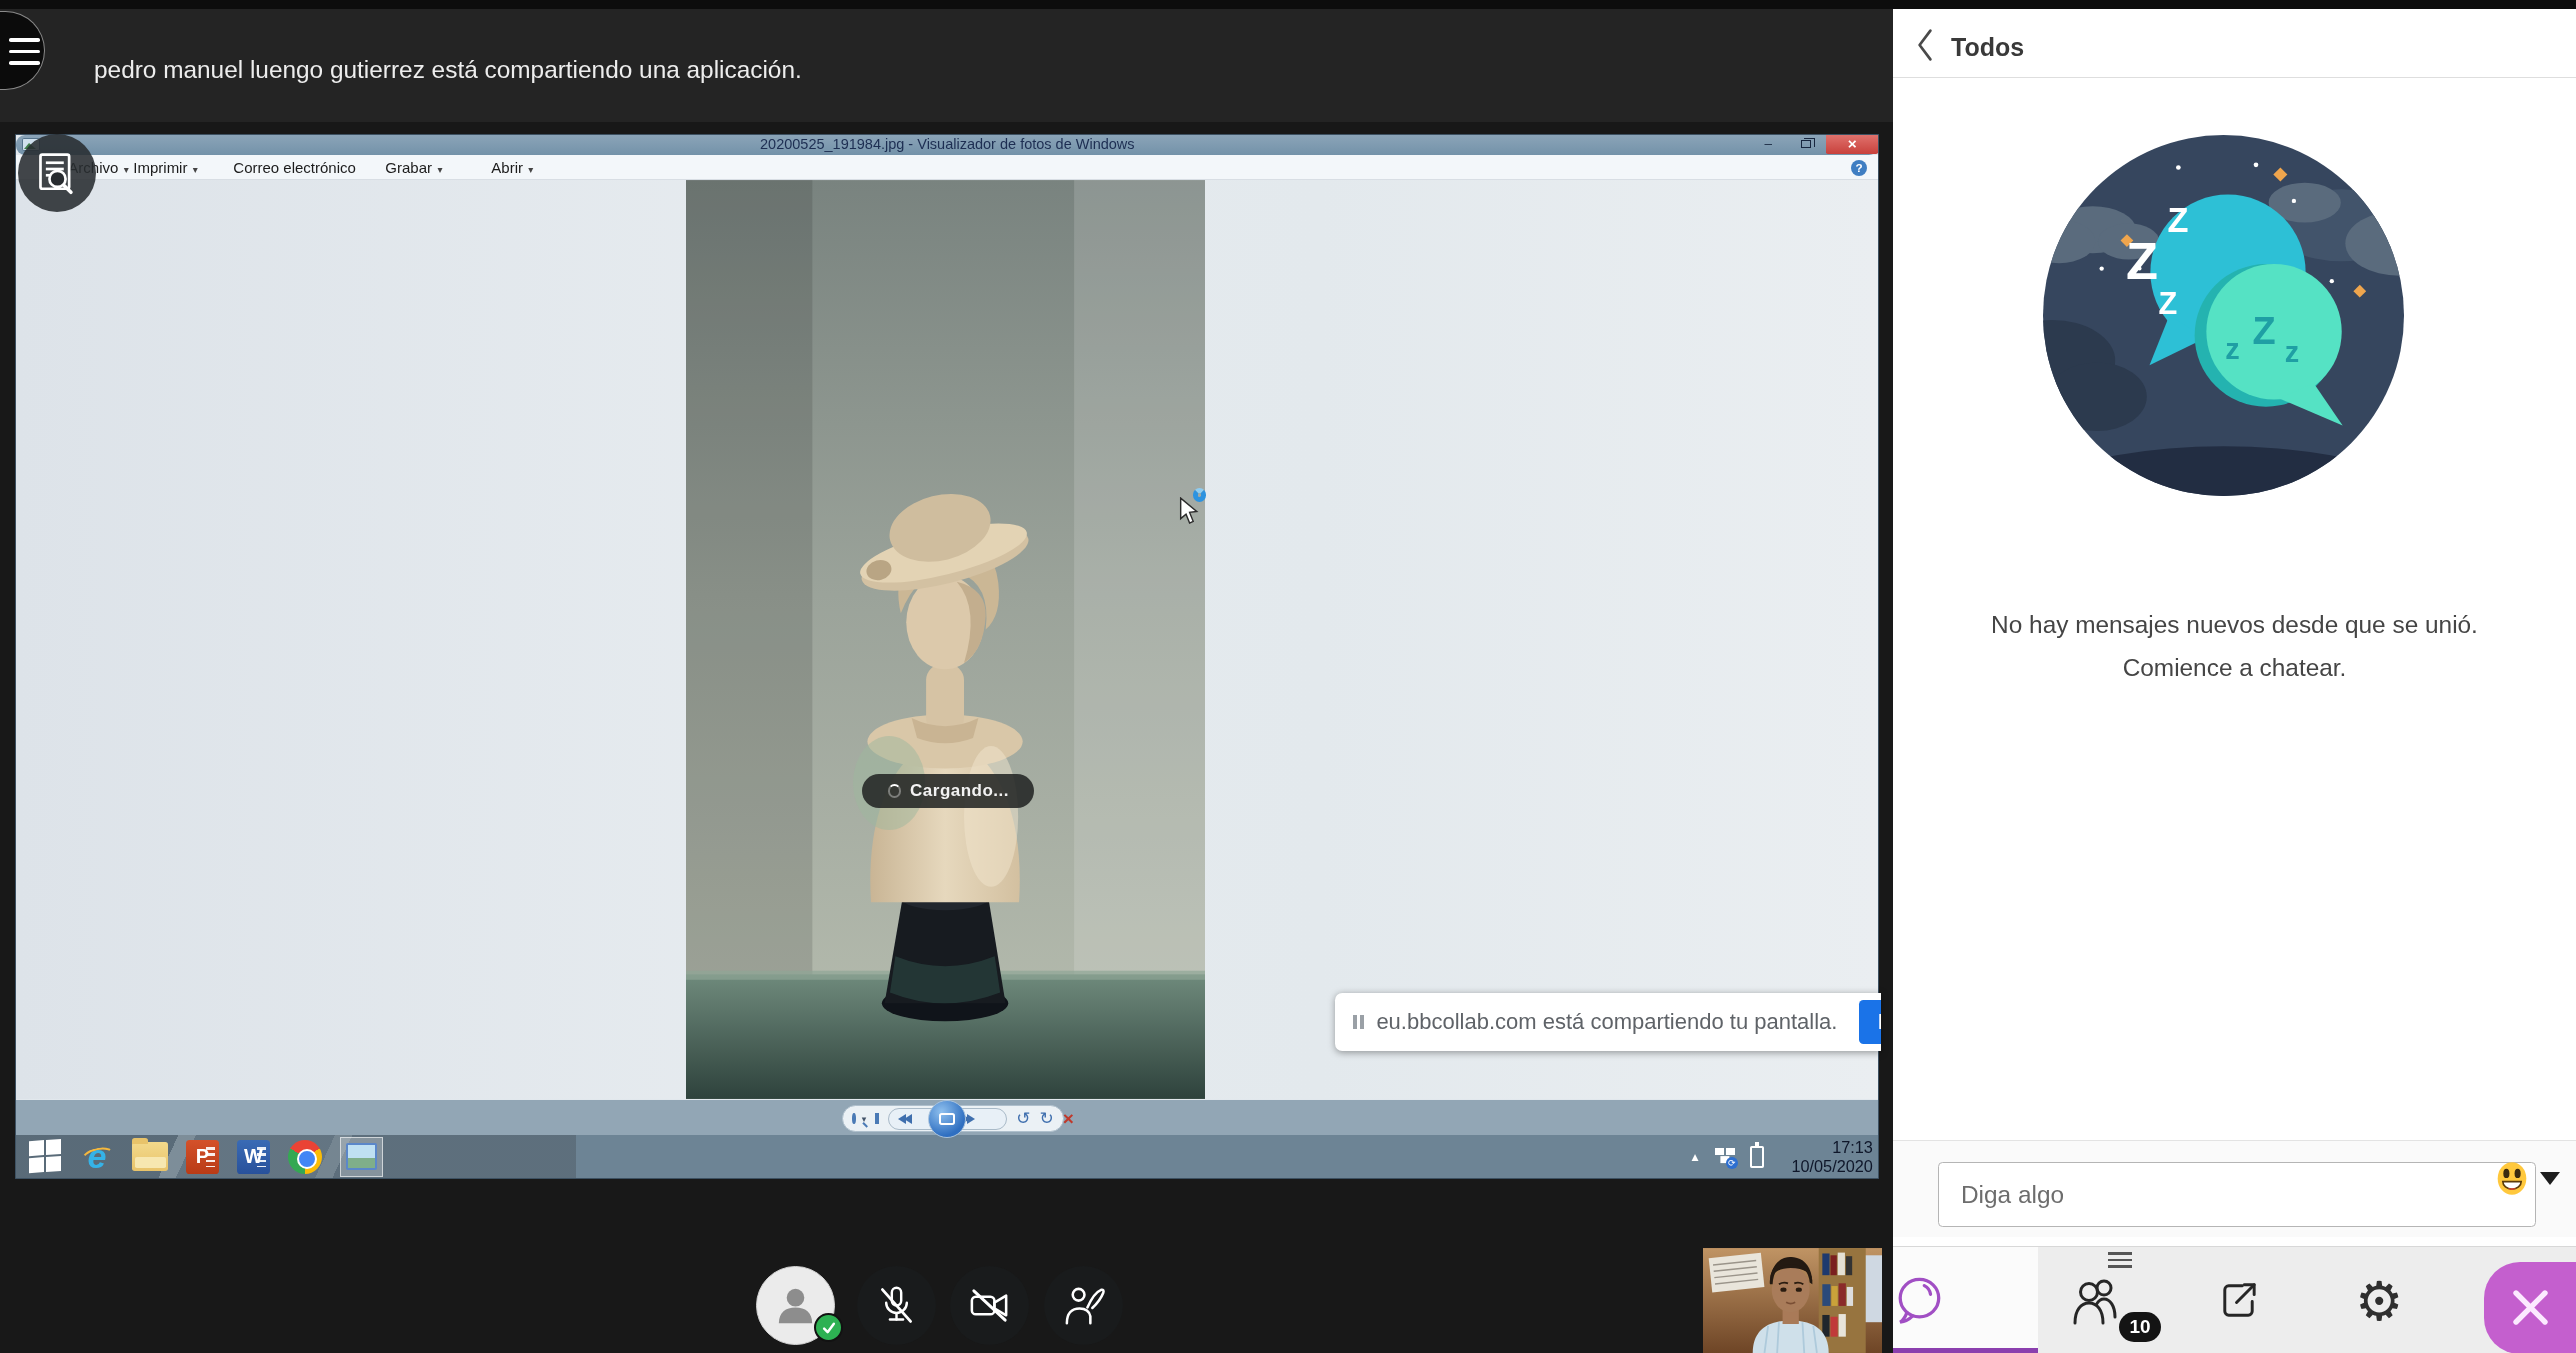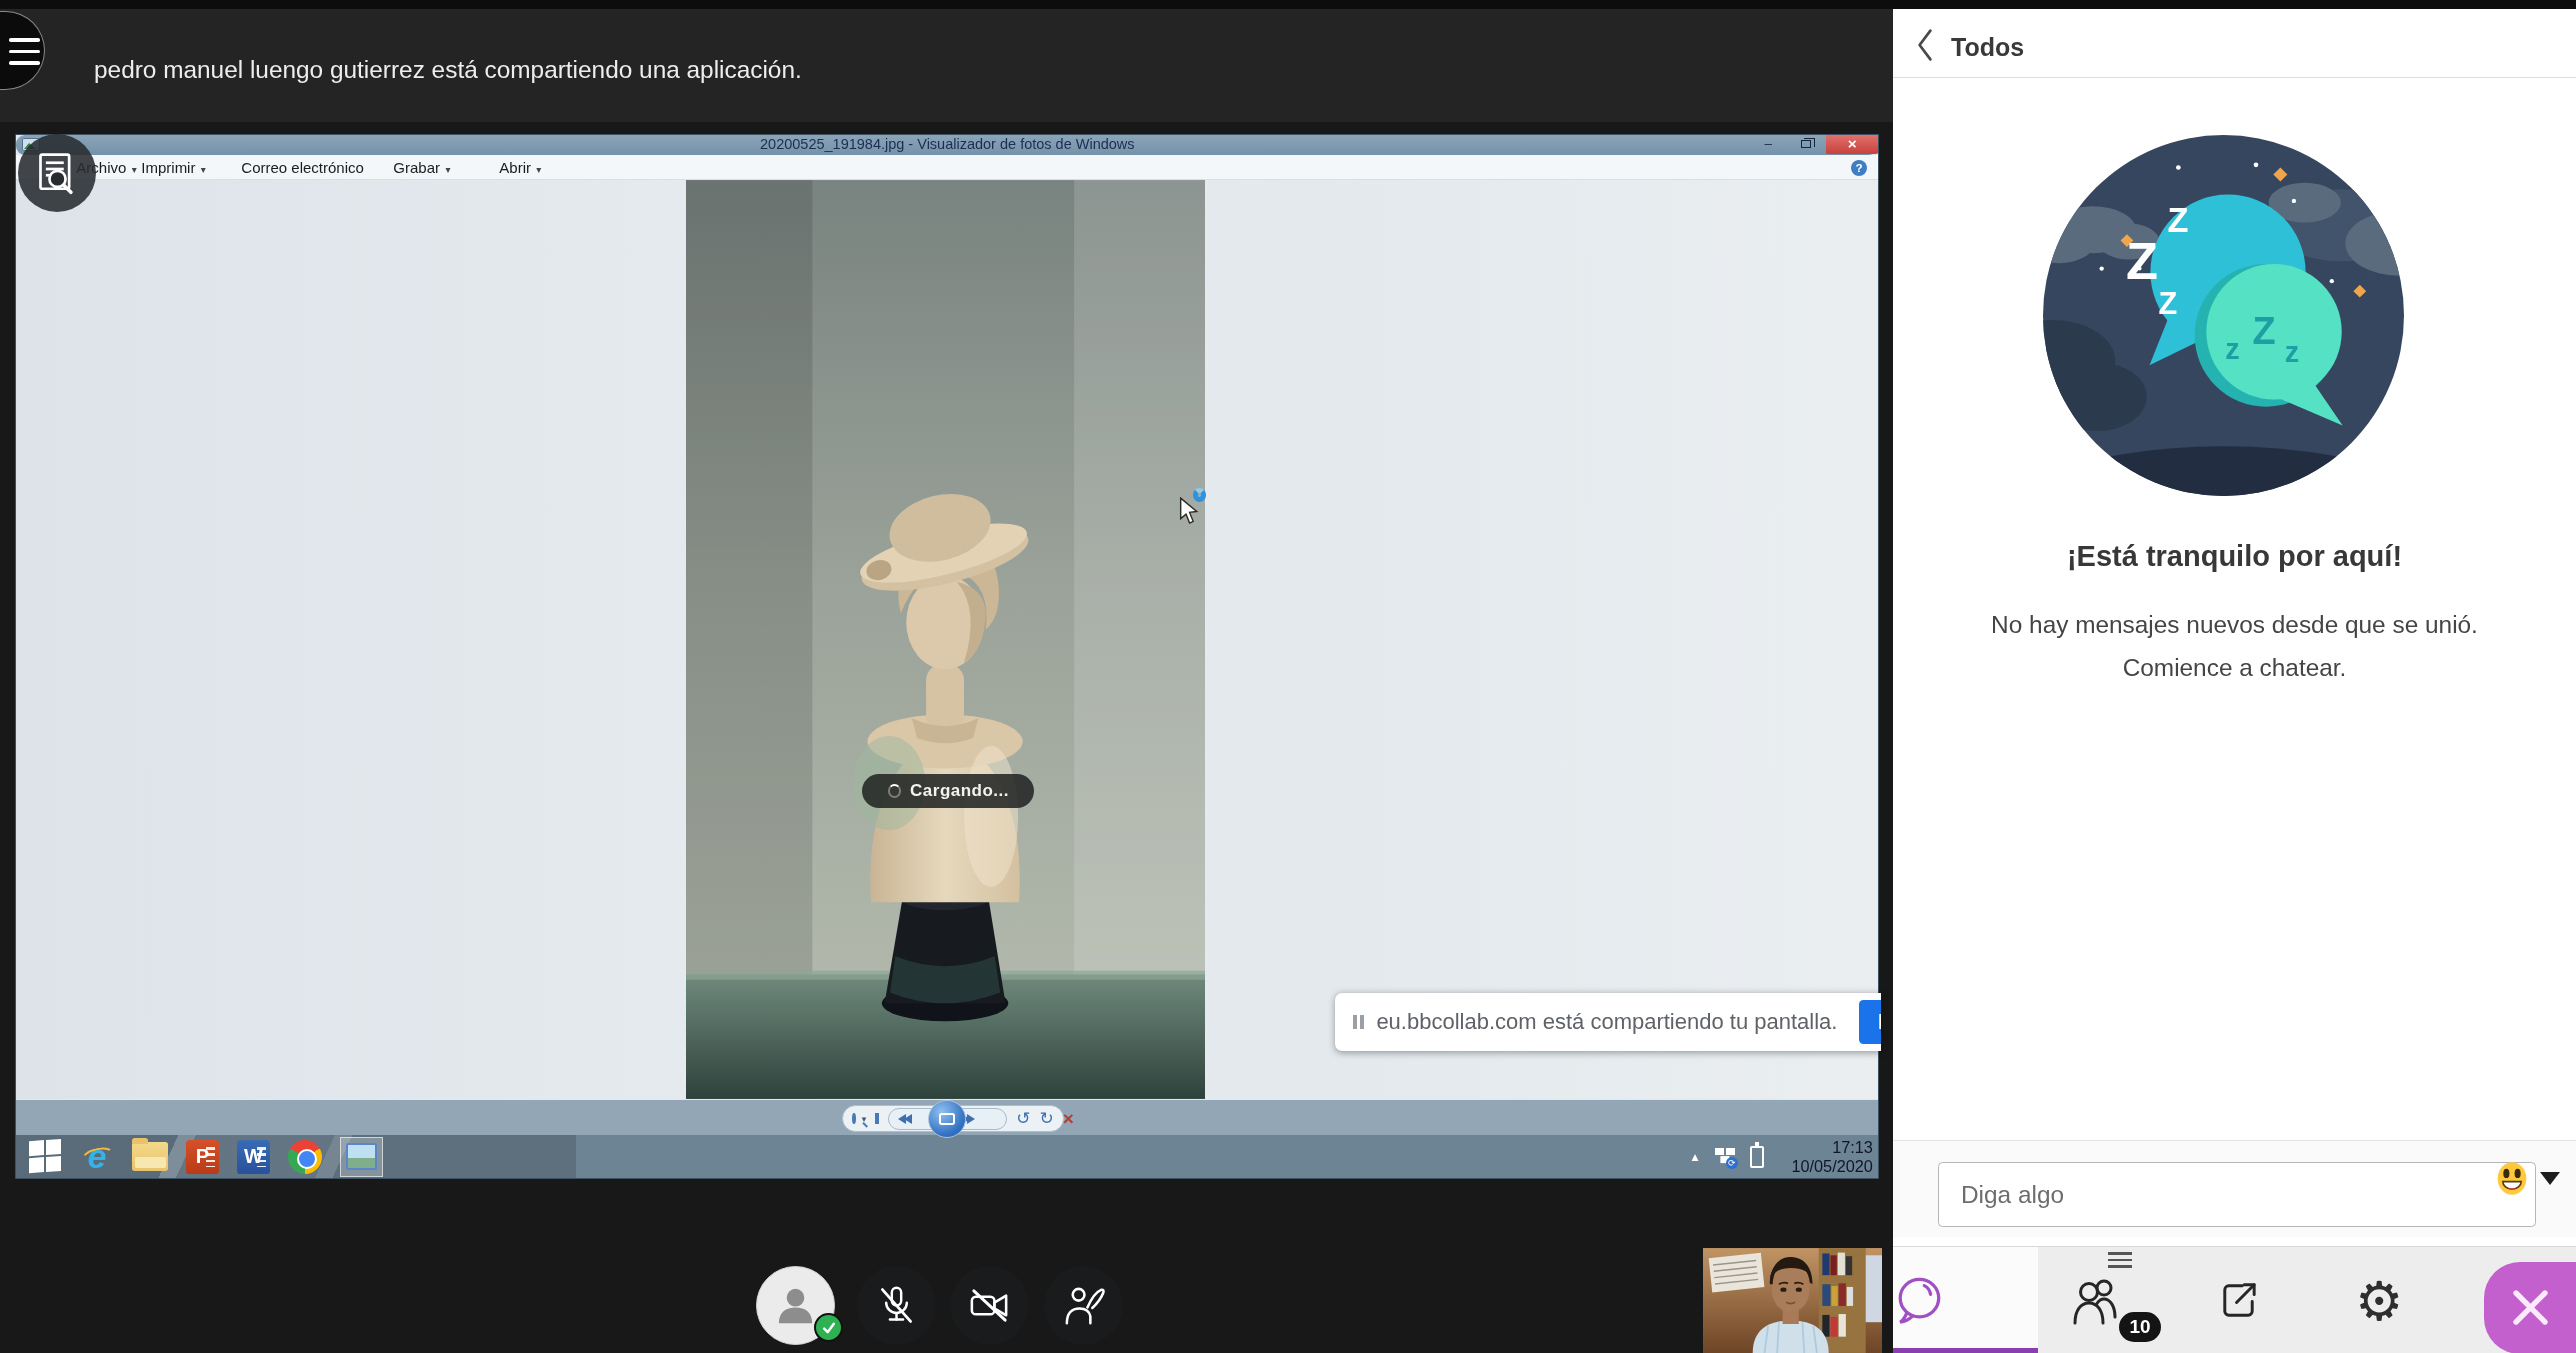--- a/index.html
+++ b/index.html
@@ -27,21 +27,21 @@
   .vw-appicon { left:5.4px; top:2.7px; width:18px; height:13.5px; background:#cfe0ec; border:0.9px solid #5a7astroke; border:0.9px solid #56748c; border-radius:1.8px; }
   .vw-appicon::after{content:"";position:absolute;left:1.8px;bottom:0.9px;border-left:5.4px solid transparent;border-right:7.2px solid transparent;border-bottom:6.3px solid #3f7d4a;}
   .vw-title { left:0; top:0.9px; width:1862px; text-align:center; font-size:14.5px; color:#1d2e52; }
   .vw-btn { top:0; height:19px; text-align:center; font-size:13.5px; color:#17263f; line-height:18px; cursor:pointer; }
   .vw-min { left:1734px; width:36px; }
   .vw-restore { left:1772px; width:36px; }
   .vw-restore i { position:absolute; left:12.6px; top:5.4px; width:10px; height:8.1px; border:1.4px solid #17263f; background:transparent; }
   .vw-restore i::before { content:""; position:absolute; left:1.8px; top:-3.6px; width:10px; height:8.1px; border:1.4px solid #17263f; border-bottom:none; border-left:none;}
   .vw-close { left:1810px; width:52px; background:linear-gradient(#e0716c,#c8413c); color:#fff; font-weight:bold; font-size:15.4px; border-radius:0 0 1.8px 1.8px;}
   .vw-menubar { left:0; top:20px; width:1862px; height:25px; background:#f3f7fa; border-bottom:0.9px solid #d8dee4; }
-  .vw-menu-item { position:absolute; top:3.6px; font-size:15px; color:#1c1c1c; white-space:nowrap; cursor:pointer;margin-left:8px; }
+  .vw-menu-item { position:absolute; top:3.6px; font-size:15px; color:#1c1c1c; white-space:nowrap; cursor:pointer; }
   .vw-caret { font-size:10px; color:#444; margin-left:5.4px; }
   .vw-help { position:absolute; right:11px; top:4.5px; width:16.3px; height:16.3px; border-radius:50%;
              background:#3f7ec2; color:#fff; font-size:11.7px; font-weight:bold; text-align:center; line-height:16.3px; cursor:pointer;}
   .vw-content { left:0; top:45px; width:1862px; height:919px;
                 background:linear-gradient(90deg,#dde3e9 0%,#e6ebef 40%,#e3e9ed 70%,#eaeef1 100%); }
   .photo { left:670px; top:45px; width:519px; height:919px; }
 
   
   .loading-pill { left:846px; top:639px; width:172px; height:34px; background:rgba(35,38,36,.88);
                   border-radius:17px; display:flex; align-items:center; justify-content:center; gap:9px; z-index:5;}
@@ -462,21 +462,20 @@
         <path d="M300,275 L332,322 L262,292 Z" fill="#55e2c4"></path>
         <text x="138" y="108" font-family="Liberation Sans, sans-serif" font-weight="bold" font-size="38" fill="#fff">Z</text>
         <text x="92" y="160" font-family="Liberation Sans, sans-serif" font-weight="bold" font-size="58" fill="#fff">Z</text>
         <text x="128" y="198" font-family="Liberation Sans, sans-serif" font-weight="bold" font-size="34" fill="#fff">Z</text>
         <text x="202" y="248" font-family="Liberation Sans, sans-serif" font-weight="bold" font-size="32" fill="#1f9fa4">z</text>
         <text x="232" y="232" font-family="Liberation Sans, sans-serif" font-weight="bold" font-size="42" fill="#1f9fa4">Z</text>
         <text x="268" y="252" font-family="Liberation Sans, sans-serif" font-weight="bold" font-size="32" fill="#1f9fa4">z</text>
       </g>
     </svg>
 
-    <div class="cp-heading">¡Está tranquilo por aquí!</div>
     <div class="cp-line cp-line2">Comience a chatear.</div>
     <div class="cp-line cp-line1">No hay mensajes nuevos desde que se unió.</div>
 
     <div class="cp-inputarea">
       <input class="cp-input" type="text" placeholder="Diga algo" style="">
       <div class="emoji-btn">
         <svg width="42" height="45" viewBox="0 0 40 44">
           <ellipse cx="20" cy="22" rx="14" ry="16" fill="#ffc83d"></ellipse>
           <ellipse cx="14.5" cy="17" rx="3" ry="4.6" fill="#3a2a10"></ellipse>
           <ellipse cx="25.5" cy="17" rx="3" ry="4.6" fill="#3a2a10"></ellipse>

